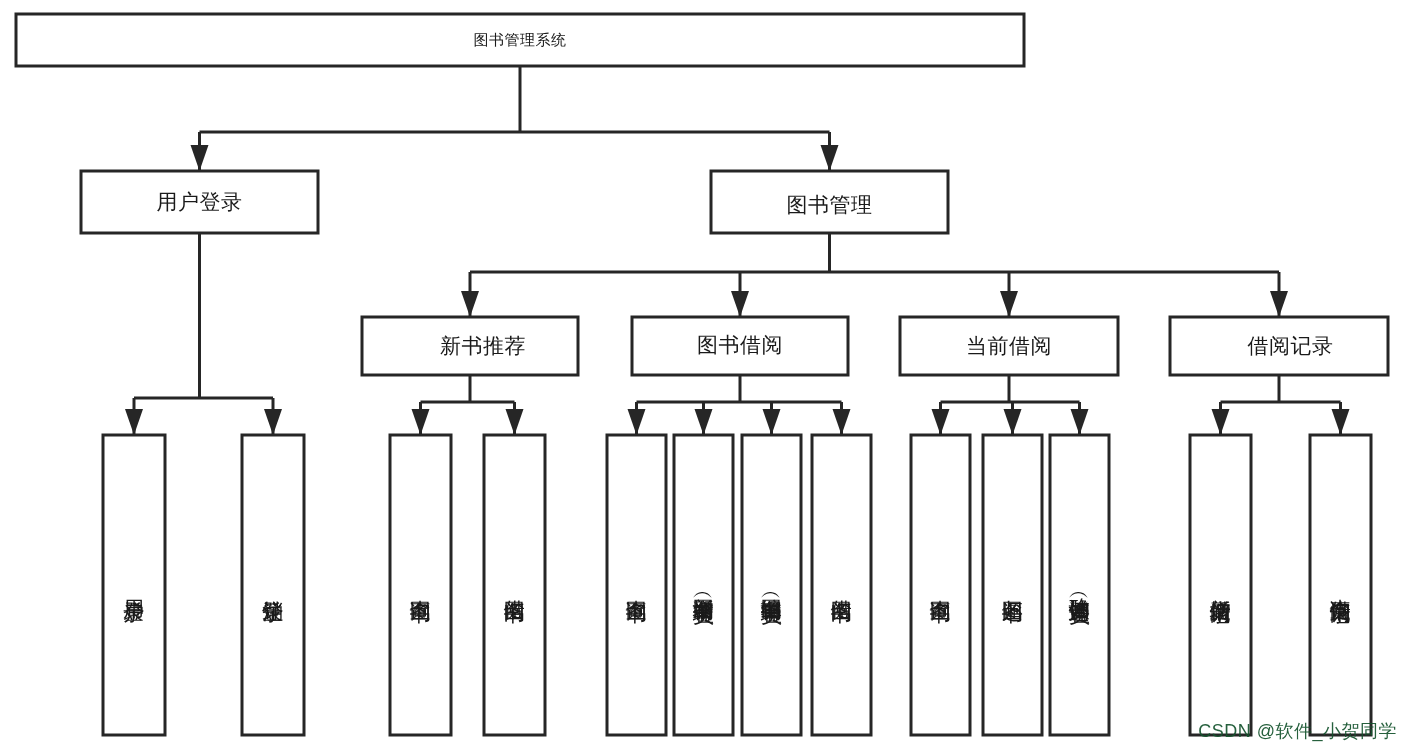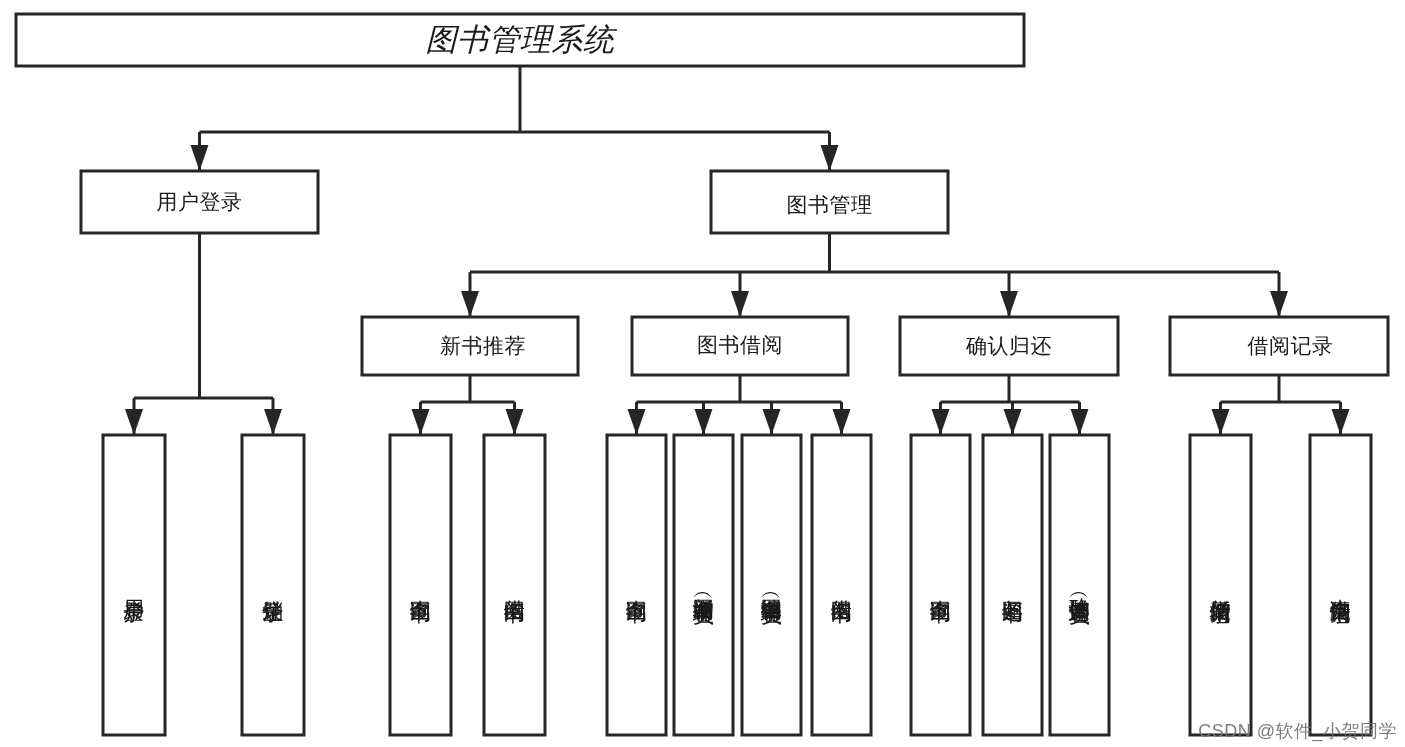--- a/index.html
+++ b/index.html
@@ -59,29 +59,28 @@
     justify-content: center;
     color: #1a1a1a;
     font-size: 21px;
     line-height: 1.12;
     letter-spacing: 1px;
     writing-mode: vertical-rl;
     text-orientation: upright;
     pointer-events: none;
   }
   .title-label {
-    font-size: 31px;
-    font-style: italic;
+    font-size: 15px;
   }
   .watermark {
     position: absolute;
     right: 8px;
     bottom: 4px;
     font-size: 18px;
-    color: #737373;
+    color: #14532d;
     letter-spacing: 0.5px;
     white-space: nowrap;
     opacity: 0.92;
   }
 </style>
 </head>
 <body>
 
 <div id="diagram-root">
 
@@ -163,21 +162,21 @@
         <rect x="1310" y="435" width="61" height="300" class="node-box"></rect>
       </g>
   </svg>
 
   <div id="labels-layer">
       <div class="node-label-h title-label" style="left: 16px; top: 14px; width: 1008px; height: 52px;">图书管理系统</div>
       <div class="node-label-h" style="left: 81px; top: 171px; width: 237px; height: 62px;">用户登录</div>
       <div class="node-label-h" style="left: 711px; top: 171px; width: 237px; height: 68px;">图书管理</div>
       <div class="node-label-h" style="left: 362px; top: 317px; width: 242px; height: 58px;">新书推荐</div>
       <div class="node-label-h" style="left: 632px; top: 317px; width: 216px; height: 56px;">图书借阅</div>
-      <div class="node-label-h" style="left: 900px; top: 317px; width: 218px; height: 58px;">确认归还</div>
+      <div class="node-label-h" style="left: 900px; top: 317px; width: 218px; height: 58px;">当前借阅</div>
       <div class="node-label-h" style="left: 1170px; top: 317px; width: 241px; height: 58px; border-radius: 29px;">借阅记录</div>
       <div class="node-label-v" style="left: 103px; top: 435px; width: 62px; height: 300px;">用户登录</div>
       <div class="node-label-v" style="left: 242px; top: 435px; width: 62px; height: 300px;">注销登录</div>
       <div class="node-label-v" style="left: 390px; top: 435px; width: 61px; height: 300px;">查询图书</div>
       <div class="node-label-v" style="left: 484px; top: 435px; width: 61px; height: 300px;">借阅图书</div>
       <div class="node-label-v" style="left: 607px; top: 435px; width: 59px; height: 300px;">查询图书</div>
       <div class="node-label-v" style="left: 674px; top: 435px; width: 59px; height: 300px;">新增图书（管理员）</div>
       <div class="node-label-v" style="left: 742px; top: 435px; width: 59px; height: 300px;">编辑图书（管理员）</div>
       <div class="node-label-v" style="left: 812px; top: 435px; width: 59px; height: 300px;">借阅图书</div>
       <div class="node-label-v" style="left: 911px; top: 435px; width: 59px; height: 300px;">查询图书</div>

